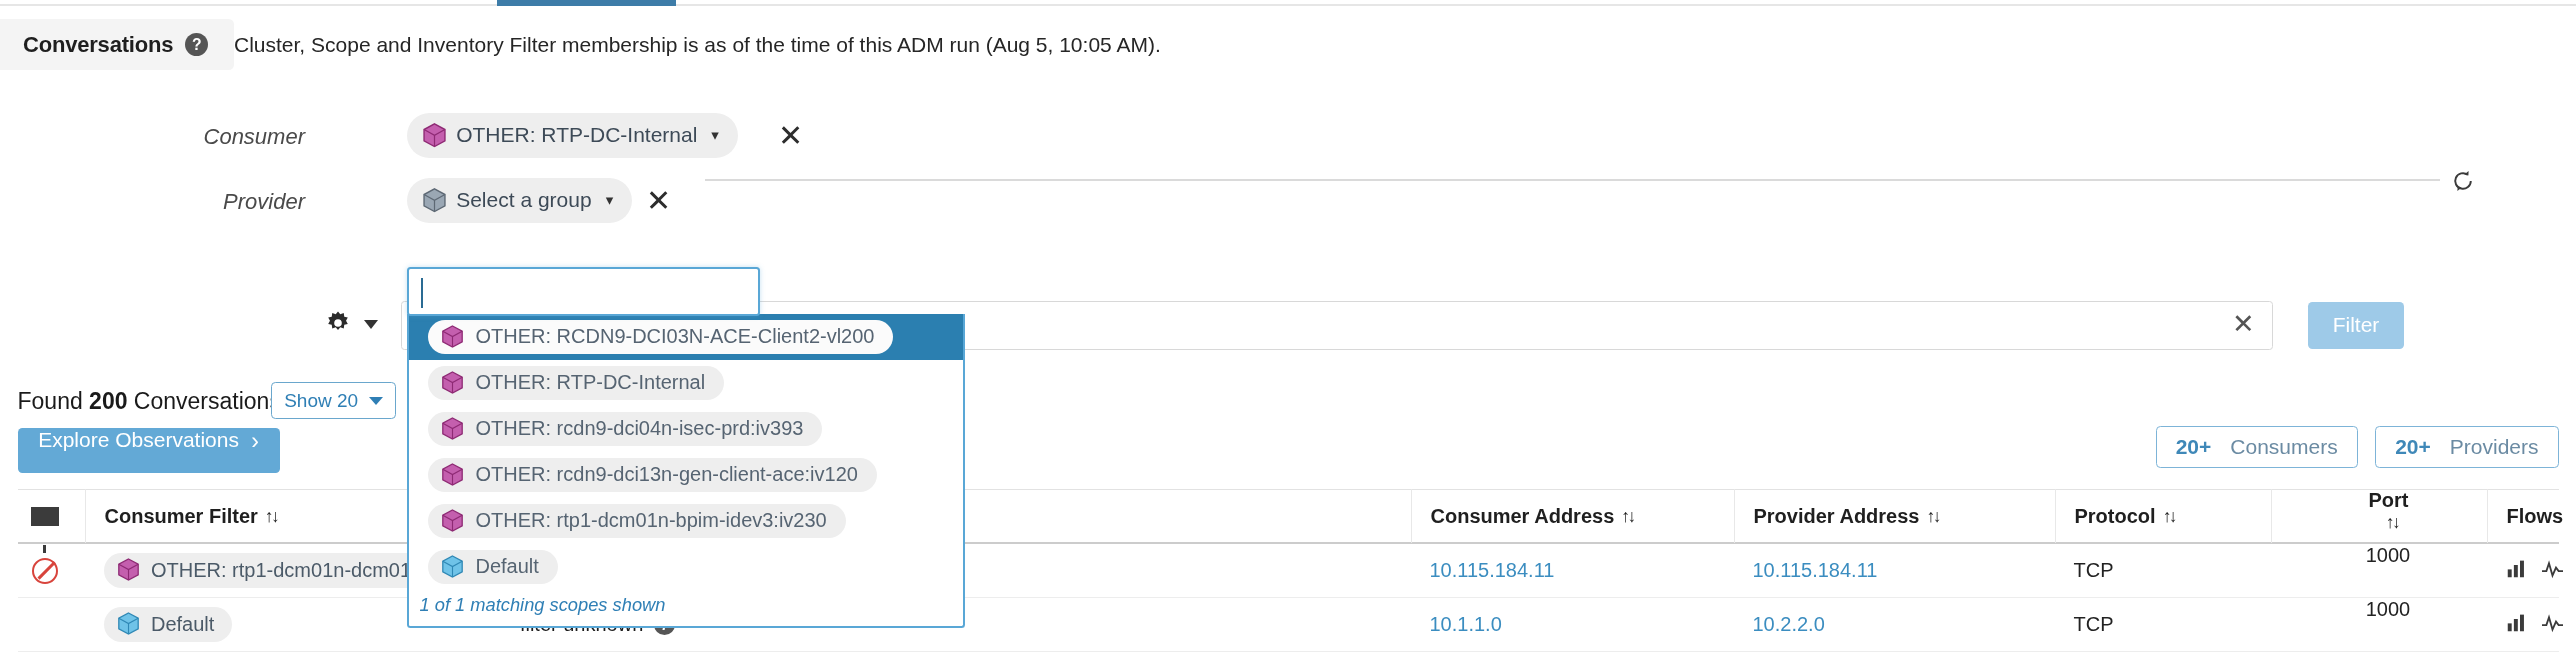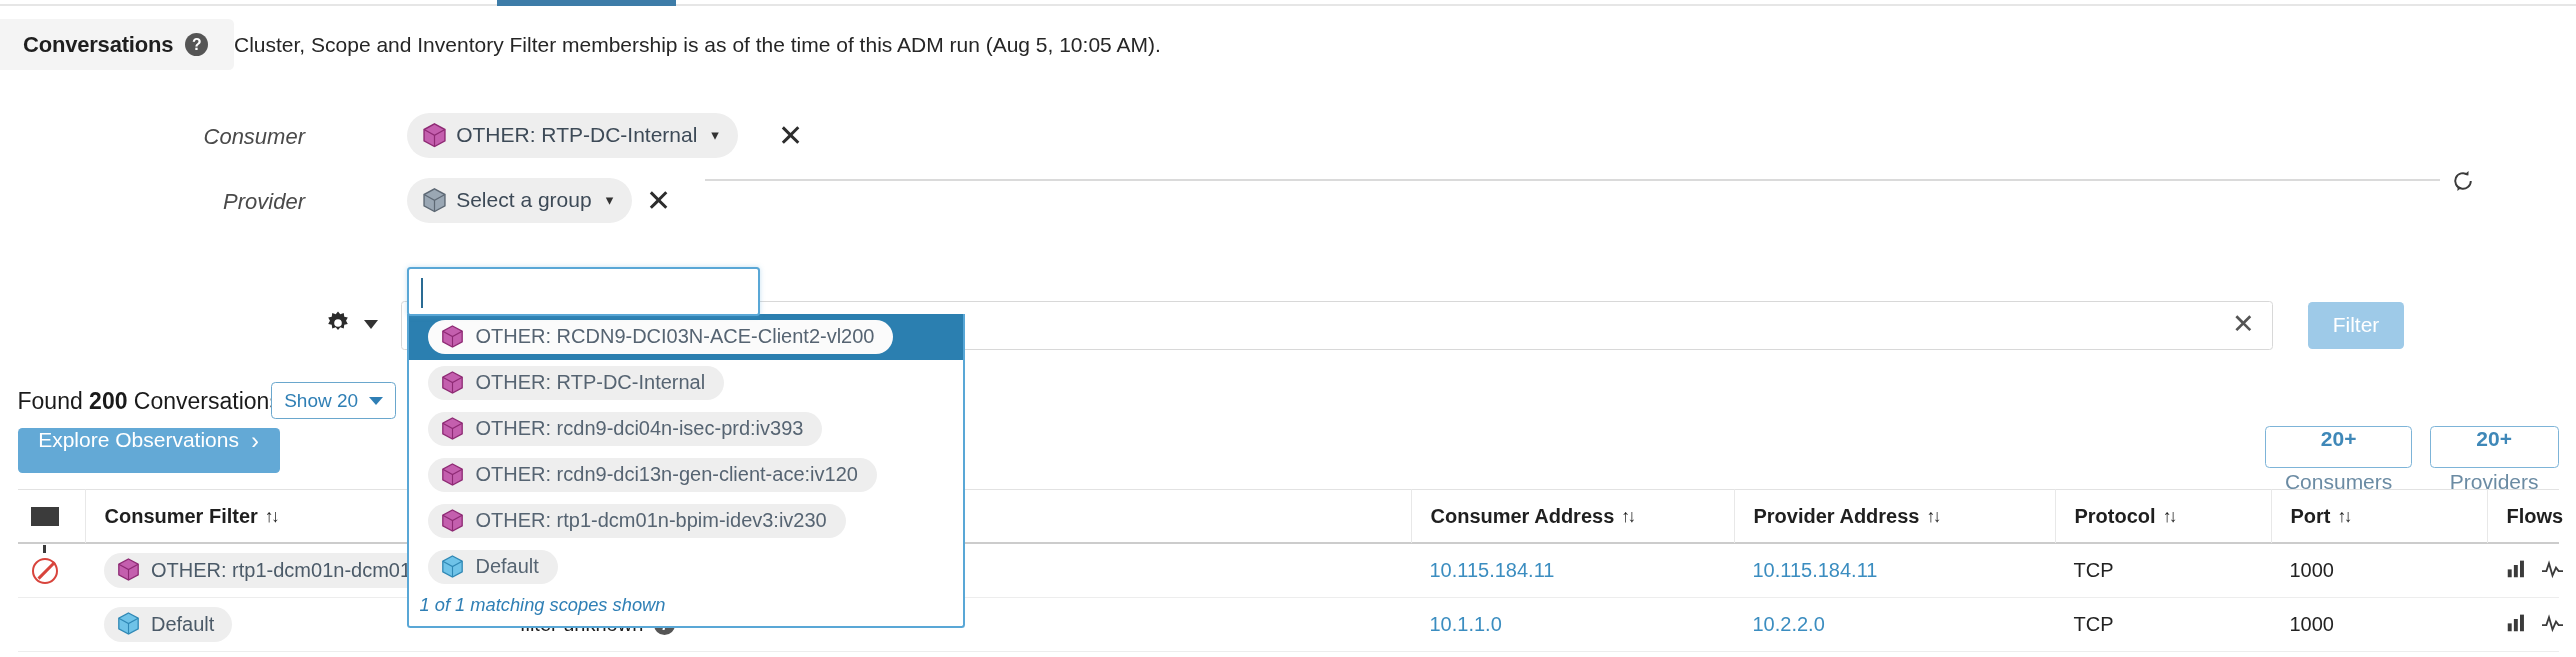--- a/index.html
+++ b/index.html
@@ -280,21 +280,20 @@
     border-radius: 4.4px;
     height: 42px;
     display: flex;
     align-items: center;
     gap: 19px;
     padding: 0 19px;
     background: #ffffff;
     color: #6b8ba3;
     font-size: 21px;
     cursor: pointer;
-    flex-direction: column;
   }
   .cp-btn .count {
     color: #3f88b8;
     font-weight: bold;
   }
 
   
   .table {
     position: absolute;
     top: 489px; left: 17.5px;
@@ -342,21 +341,21 @@
     flex: none;
     white-space: nowrap;
   }
   .td.link { color: #3b8dc0; }
 
   .col-icon  { width: 54px; justify-content: center; padding-left: 0; }
   .col-cfilt { width: 1326px; margin-left: 13px; }
   .col-ca    { width: 323px; }
   .col-pa    { width: 321px; }
   .col-proto { width: 216px; }
-  .col-port  { width: 216px; }
+  .col-port  { width: 216px; flex-direction: column; }
   .col-flows { width: 84px; }
 
   .funnel {
     width: 0; height: 0;
     border-left: 14px solid #3b3b3b;
     border-right: 14px solid #3b3b3b;
     border-top: 19px solid #3b3b3b;
     position: relative;
   }
   .funnel::after {

